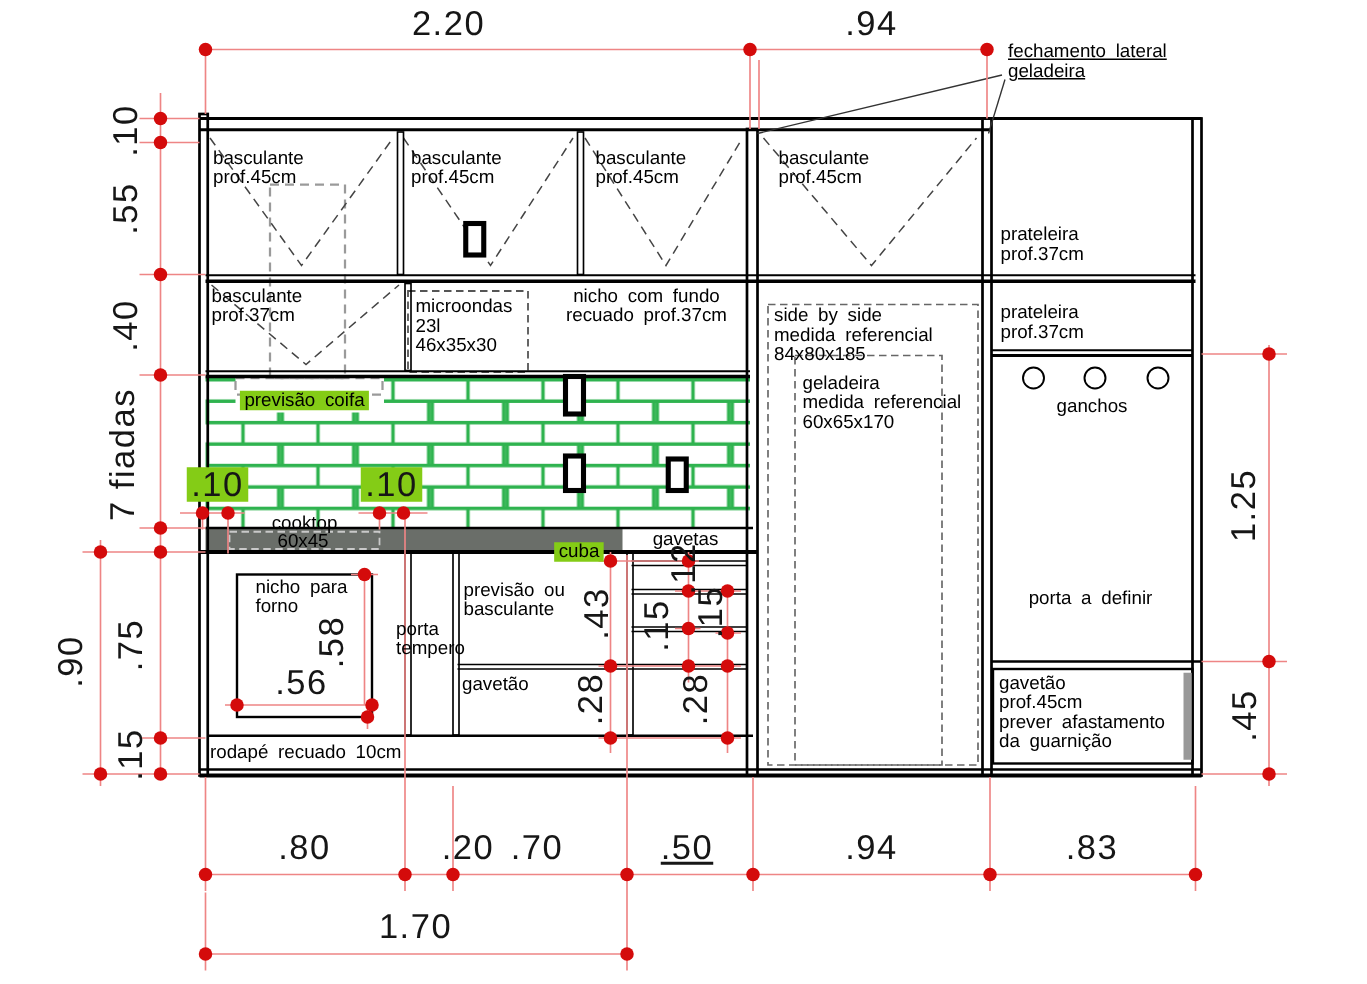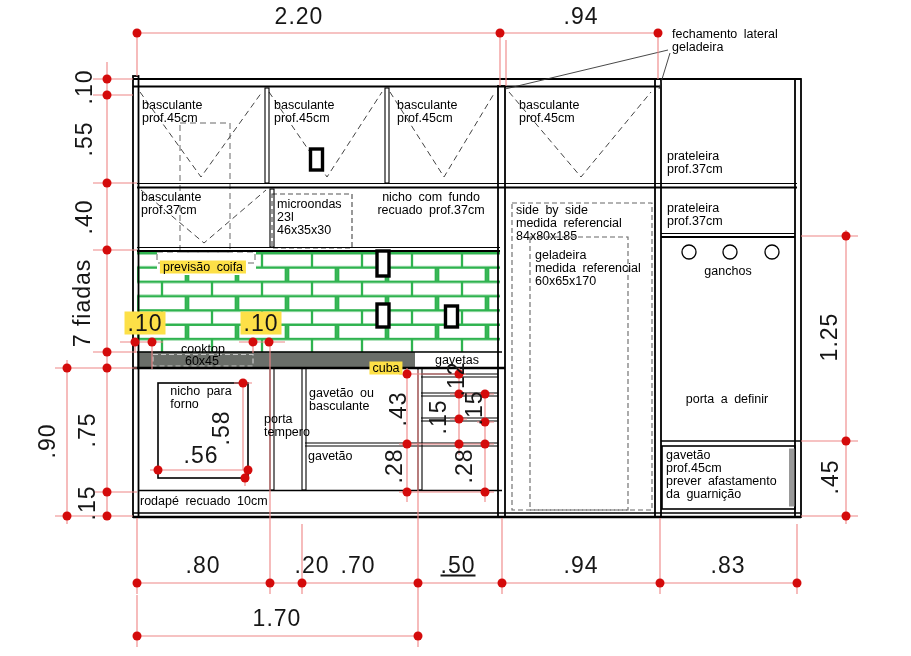--- a/index.html
+++ b/index.html
@@ -4,21 +4,21 @@
 <style>
   html,body{margin:0;padding:0;background:#fff;}
   #canvas{position:relative;width:911px;height:656px;background:#fff;overflow:hidden;
           font-family:"Liberation Sans",sans-serif;color:#000;}
   #linework{position:absolute;left:0;top:0;}
   .lbl{position:absolute;font-size:12.5px;line-height:13px;white-space:pre-line;word-spacing:3px;}
   .dim{position:absolute;font-size:23px;line-height:23px;white-space:nowrap;color:#161616;letter-spacing:1px;}
   .c{transform:translate(-50%,-50%);text-align:left;}
   .r{transform:translate(-50%,-50%) rotate(-90deg);text-align:center;}
   .ra{text-align:center;}
-  .bgw{background:#fde047;padding:0 3px;}
+  .bgw{background:#84cc16;padding:0 3px;}
 </style>
 </head>
 <body>
 
 <div id="canvas">
 
 <svg id="linework" width="911" height="656" viewBox="0 0 911 656">
   <defs>
     <pattern id="brick" x="137" y="252" width="50" height="28.6" patternUnits="userSpaceOnUse">
       <rect width="50" height="28.6" fill="#ffffff"></rect>
@@ -161,21 +161,21 @@
         <circle cx="485" cy="422" r="4.5"></circle>
         <circle cx="485" cy="444" r="4.5"></circle>
         <circle cx="485" cy="492" r="4.5"></circle>
     <circle cx="243" cy="383" r="4.5"></circle>
         <circle cx="158" cy="470" r="4.5"></circle>
         <circle cx="248" cy="470" r="4.5"></circle>
         <circle cx="245" cy="478" r="4.5"></circle>
   </g>
 </svg>
 
-<div class="lbl" style="left:672px;top:28px;">fechamento lateral
+<div class="lbl" style="left:672px;top:28px;text-decoration:underline;">fechamento lateral
 geladeira</div>
 
 <div class="lbl" style="left:142px;top:99px;">basculante
 prof.45cm</div>
 <div class="lbl" style="left:274px;top:99px;">basculante
 prof.45cm</div>
 <div class="lbl" style="left:397px;top:99px;">basculante
 prof.45cm</div>
 <div class="lbl" style="left:519px;top:99px;">basculante
 prof.45cm</div>
@@ -200,21 +200,21 @@
 <div class="lbl" style="left:516px;top:204px;">side by side
 medida referencial
 84x80x185</div>
 <div class="lbl" style="left:535px;top:249px;">geladeira
 medida referencial
 60x65x170</div>
 <div class="lbl c" style="left:201px;top:398px;">nicho para
 forno</div>
 <div class="lbl c" style="left:287px;top:426px;">porta
 tempero</div>
-<div class="lbl" style="left:309px;top:387px;">gavetão ou
+<div class="lbl" style="left:309px;top:387px;">previsão ou
 basculante</div>
 <div class="lbl" style="left:308px;top:450px;">gavetão</div>
 <div class="lbl" style="left:140px;top:495px;">rodapé recuado 10cm</div>
 <div class="lbl c" style="left:203px;top:349px;">cooktop</div>
 <div class="lbl c" style="left:202px;top:361px;">60x45</div>
 <div class="lbl c bgw" style="left:386px;top:368px;">cuba</div>
 <div class="lbl c" style="left:457px;top:360px;">gavetas</div>
 
 <div class="dim c" style="left:299px;top:16px;">2.20</div>
 <div class="dim c" style="left:581px;top:16px;">.94</div>

